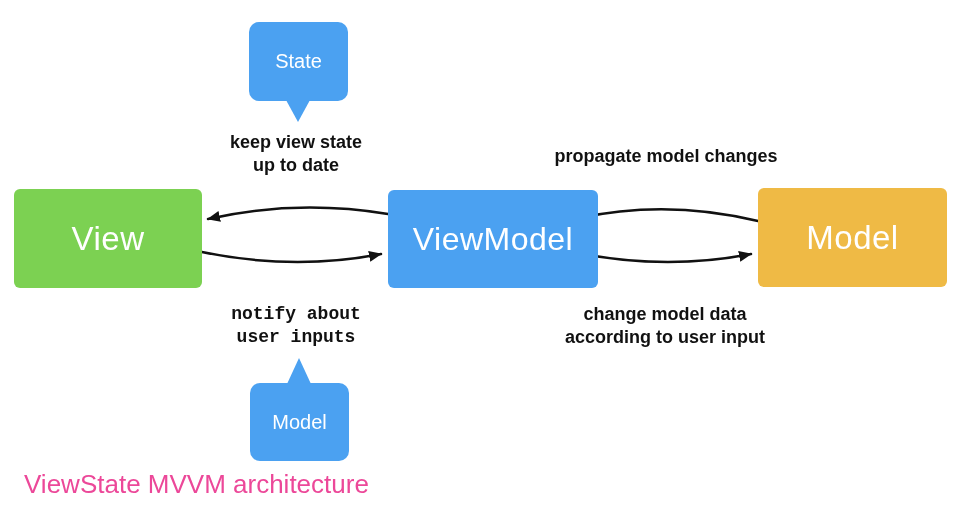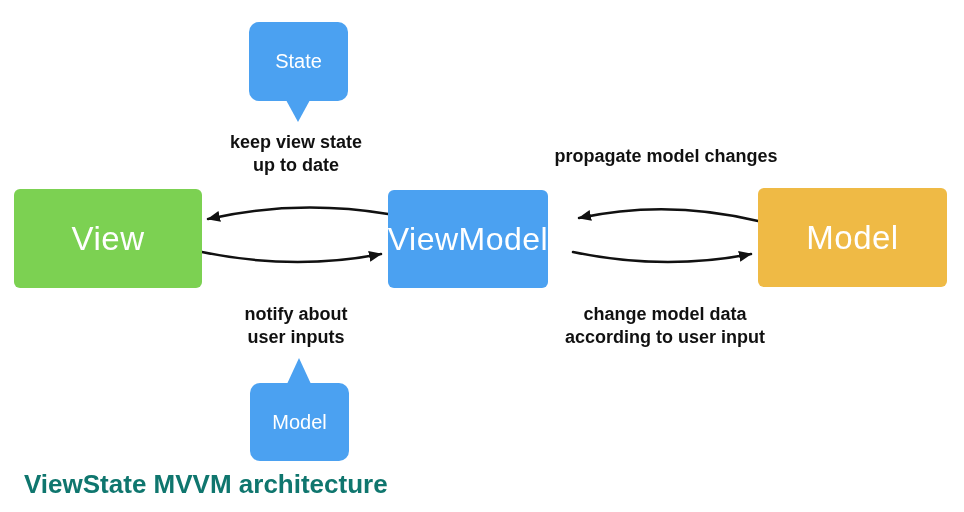--- a/index.html
+++ b/index.html
@@ -13,21 +13,21 @@
   .arrows{position:absolute;left:0;top:0;width:964px;height:512px;pointer-events:none;}
   .node{
     position:absolute;
     display:flex;align-items:center;justify-content:center;
     border-radius:6px;
     color:#fff;
     font-size:33px;
     letter-spacing:.5px;
   }
   .node-view{left:14px;top:189px;width:188px;height:99px;background:var(--green);}
-  .node-viewmodel{left:388px;top:190px;width:160px;height:98px;background:var(--blue);font-size:32px;}
+  .node-viewmodel{left:388px;top:190px;width:210px;height:98px;background:var(--blue);font-size:32px;}
   .node-model{left:758px;top:188px;width:189px;height:99px;background:var(--orange);}
   .bubble{
     position:absolute;
     width:99px;
     background:var(--blue);
     border-radius:10px;
     color:#fff;font-size:20px;
     display:flex;align-items:center;justify-content:center;
   }
   .bubble-state{left:249px;top:22px;height:79px;}
@@ -46,25 +46,25 @@
     border-bottom:26px solid var(--blue);
   }
   .lbl{
     position:absolute;
     font-weight:700;font-size:18px;line-height:23px;
     color:#111;text-align:center;
     white-space:pre-line;
   }
   .lbl-keep{left:176px;top:131px;width:240px;}
   .lbl-propagate{left:516px;top:145px;width:300px;}
-  .lbl-notify{left:176px;top:303px;width:240px;}
+  .lbl-notify{left:176px;top:303px;width:240px;font-family:Liberation Mono, monospace;}
   .lbl-change{left:515px;top:303px;width:300px;}
   .caption{
     position:absolute;left:24px;top:469px;
-    font-weight:700;font-size:26px;color:#0f766e;
+    font-weight:400;font-size:26px;color:#ec4899;
     white-space:nowrap;
   }
 </style>
 </head>
 <body>
 
 <div class="canvas" style="--green: #7CD152; --blue: #4BA1F1; --orange: #EFBA45;">
 
   <svg class="arrows" viewBox="0 0 964 512" xmlns="http://www.w3.org/2000/svg">
     <defs>

